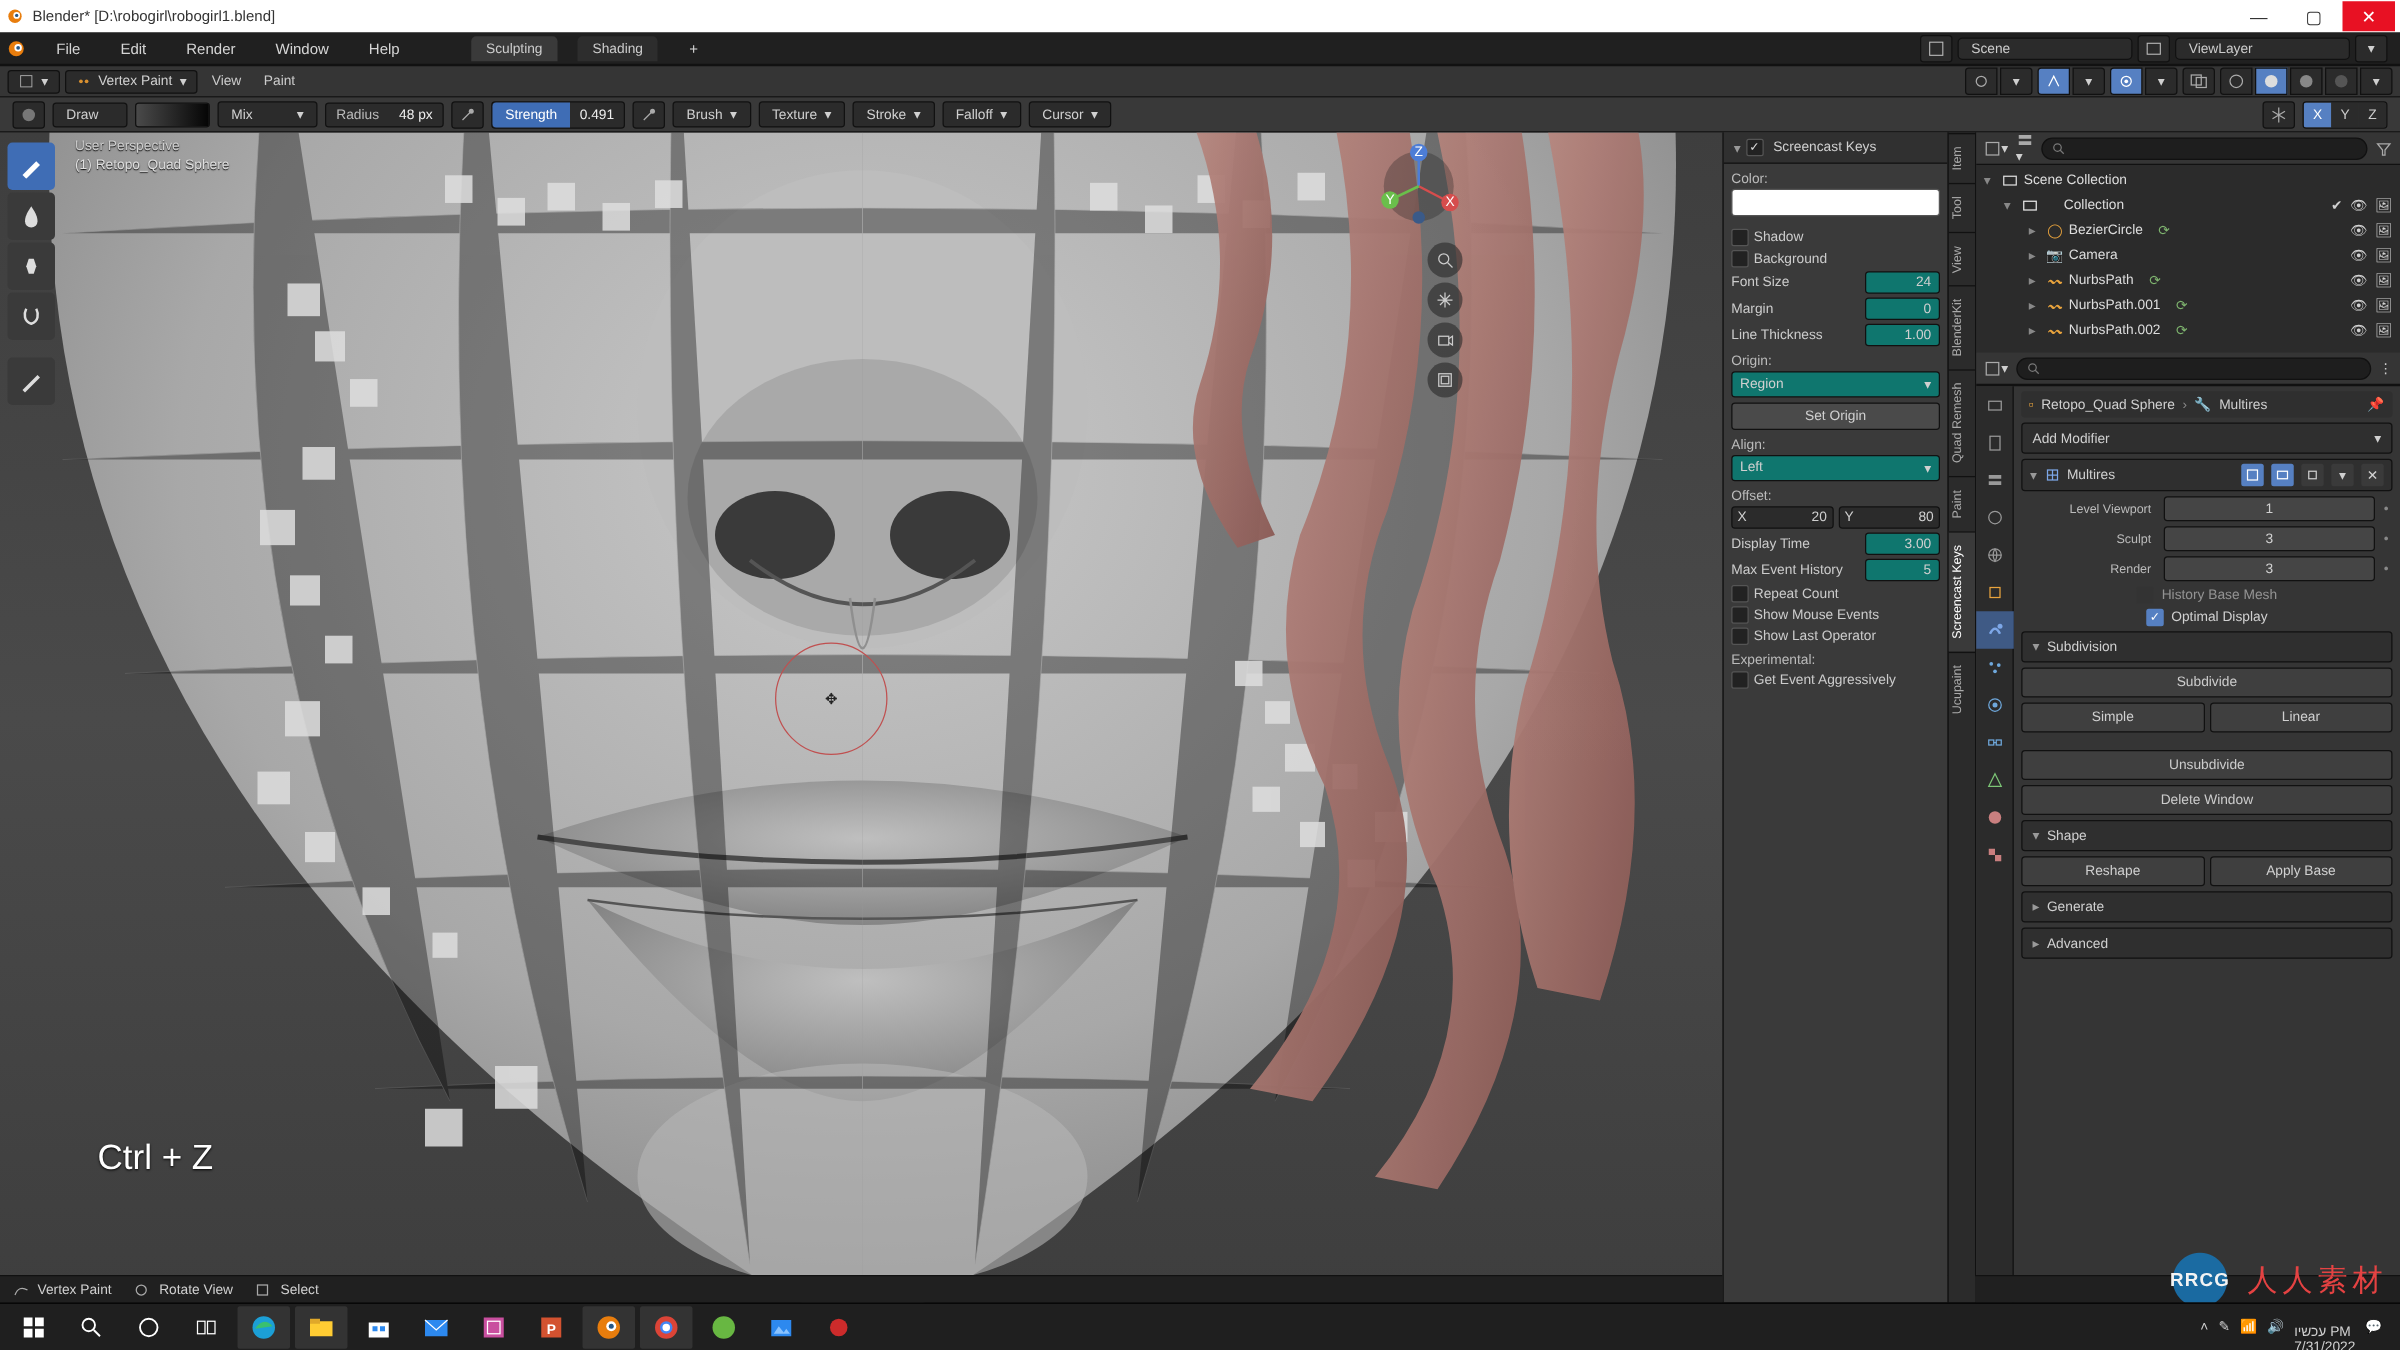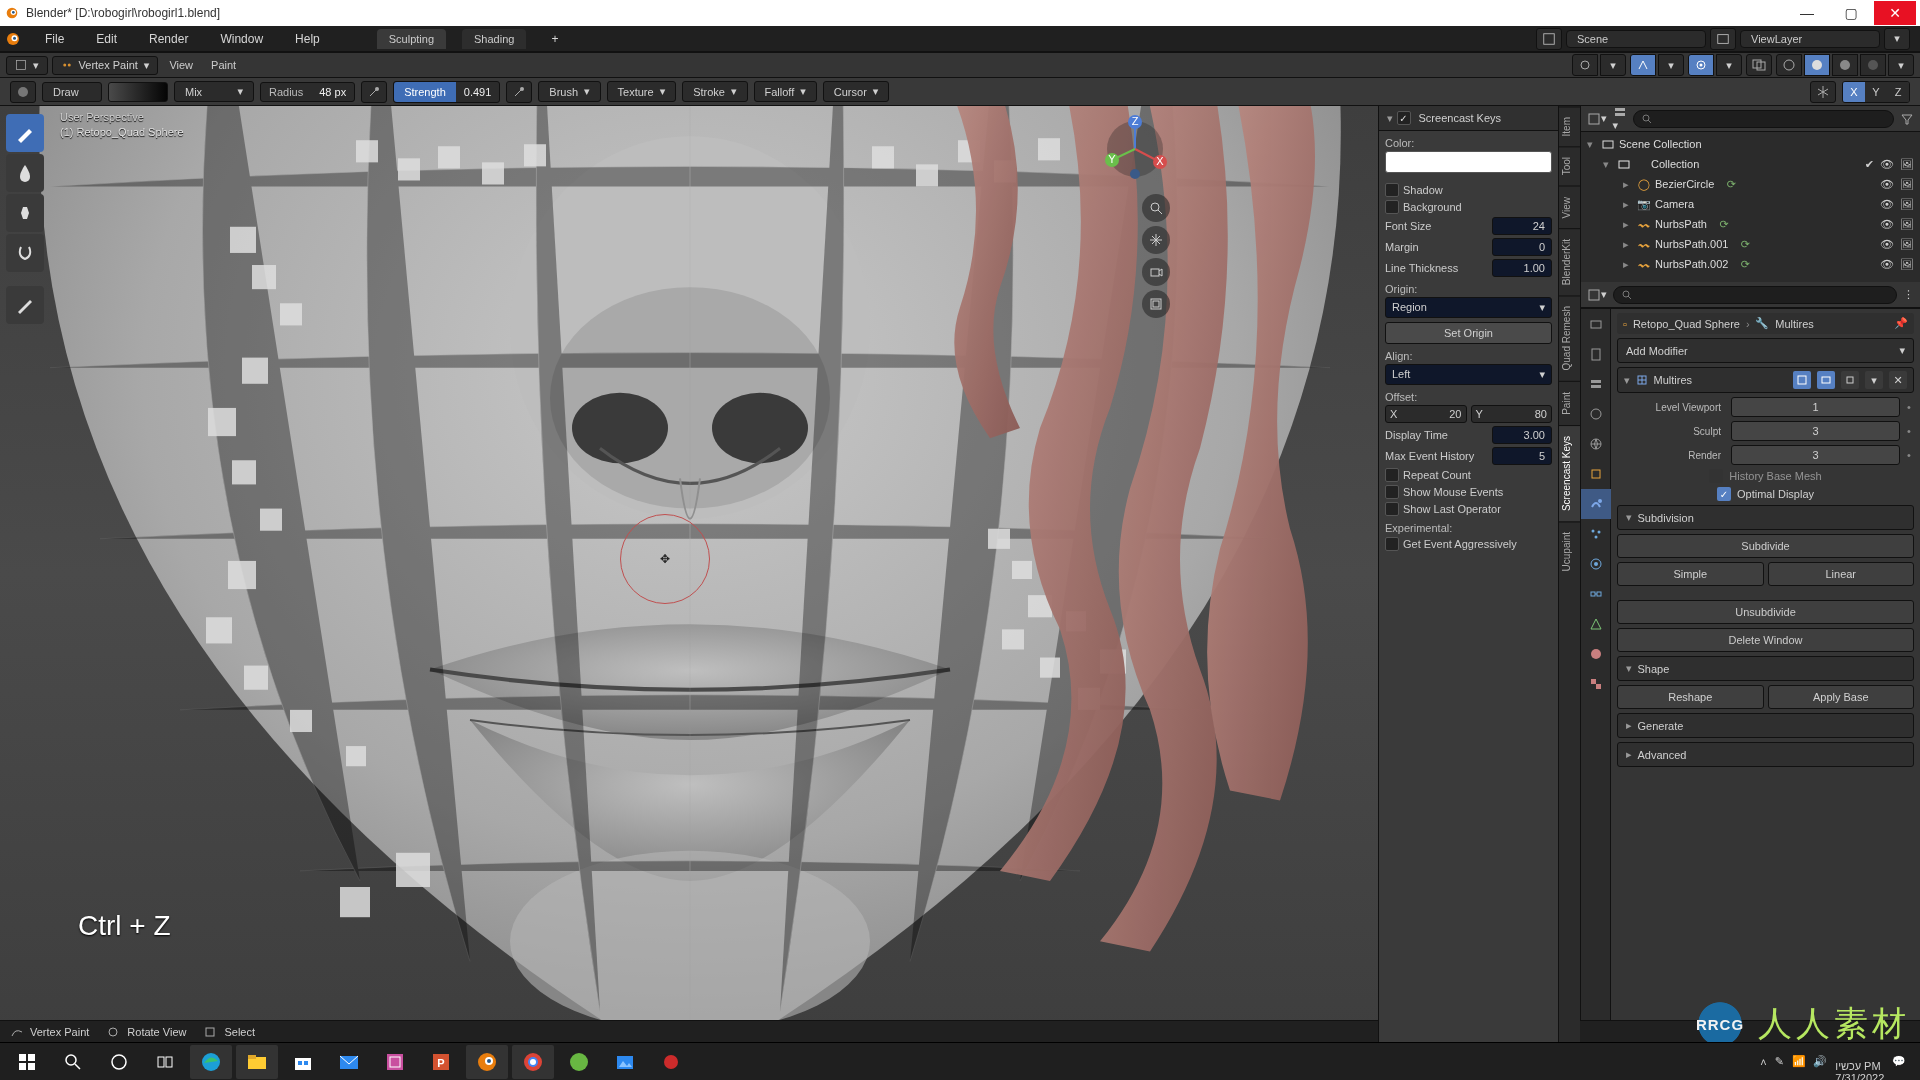--- a/index.html
+++ b/index.html
@@ -71,21 +71,21 @@
   .brush-cursor .cross{ position:absolute; left:50%; top:50%; transform:translate(-50%,-50%); color:#222; font-size:12px;}
   
   .ntabs{ position:absolute; right:0; top:0; bottom:0; width:22px; background:#2b2b2b; display:flex; flex-direction:column; border-left:1px solid #111; z-index:4;}
   .ntabs .t{ writing-mode:vertical-rl; transform:rotate(180deg); padding:10px 2px; color:#aaa; font-size:10px; border-bottom:1px solid #111;}
   .ntabs .t.active{ background:#3a3a3a; color:#fff;}
   
   .npanel{ position:absolute; right:22px; top:0; width:180px; bottom:0; background:#3a3a3a; border-left:1px solid #111; padding:4px 6px; overflow:hidden; z-index:3;}
   .npanel .row{ display:flex; align-items:center; margin:3px 0; gap:4px;}
   .npanel .row.header{ background:#303030; margin:-4px -6px 4px -6px; padding:5px 8px; border-bottom:1px solid #111;}
   .npanel .lbl{ flex:1; color:#ccc;}
-  .npanel .inp{ background:#0f172a; border:1px solid #111; border-radius:3px; padding:2px 6px; width:60px; text-align:right;}
+  .npanel .inp{ background:#0f766e; border:1px solid #111; border-radius:3px; padding:2px 6px; width:60px; text-align:right;}
   .npanel .inp.wide{ width:100%; text-align:left; padding:3px 6px;}
   .npanel .btn{ background:#4a4a4a; border:1px solid #111; border-radius:3px; padding:4px 6px; text-align:center; width:100%;}
   .npanel .chk{ width:14px; height:14px; background:#222; border:1px solid #555; border-radius:2px; display:inline-flex; align-items:center; justify-content:center; color:#ccc; font-size:10px;}
   .npanel .chk.on::after{content:"✓"; color:#ddd;}
   .npanel .colorfield{ height:22px; background:#ffffff; border:1px solid #555; border-radius:3px; width:100%; }
   .npanel .sectionlbl{ color:#bbb; margin-top:6px; margin-bottom:2px;}
   .npanel .xy{ display:flex; gap:4px;}
   .npanel .xy .cell{ flex:1; background:#2b2b2b; border:1px solid #111; border-radius:3px; padding:2px 4px; display:flex; justify-content:space-between;}
   
   .rightcol{ flex:1; display:flex; flex-direction:column; border-left:1px solid #111; background:#2b2b2b; min-width:300px;}
@@ -122,21 +122,21 @@
   .propscontent .checkline{ display:flex; align-items:center; justify-content:center; gap:6px;}
   .propscontent .checkline .cb{ width:14px; height:14px; background:#5680c2; border-radius:2px; display:flex;align-items:center;justify-content:center; color:#fff; font-size:10px;}
   .propscontent .flatbtn{ background:#3f3f3f; border:1px solid #111; border-radius:3px; padding:5px 0; text-align:center; color:#ccc;}
   
   .statusbar{ position:absolute; left:0; right:0; bottom:0; height:22px; background:#202020; display:flex; align-items:center; gap:18px; padding:0 10px; border-top:1px solid #111;}
   .statusbar .grp{ display:flex; align-items:center; gap:6px; color:#bbb;}
   
   .watermark{ position:absolute; right:10px; bottom:28px; display:flex; align-items:center; gap:10px; z-index:5; opacity:.95;}
   .watermark .ring{ width:56px; height:56px; border-radius:50%; background:radial-gradient(circle,#1a6ea8 0%,#1a6ea8 54%,transparent 56%); display:flex;align-items:center;justify-content:center;}
   .watermark .ring span{ color:#fff; font-weight:700; font-size:15px; letter-spacing:1px;}
-  .watermark .txt{ color:#bef264; font-size:34px; letter-spacing:4px;}
+  .watermark .txt{ color:#ef4444; font-size:24px; letter-spacing:4px;}
   
   .taskbar{ position:absolute; left:0; right:0; bottom:0; height:38px; background:#1f1f1f; display:flex; align-items:center; padding:0 6px; gap:4px; border-top:1px solid #000; z-index:10;}
   .taskbar .tb{ width:42px; height:34px; display:flex; align-items:center; justify-content:center; border-radius:2px;}
   .taskbar .tb.active{ background:#333;}
   .taskbar .tray{ margin-left:auto; display:flex; align-items:center; gap:8px; color:#ccc; padding-right:8px;}
   .taskbar .tray .clock{ text-align:left; line-height:12px; font-size:10px;margin-top:20px;}
   
   svg{ display:block; }
 </style>
 </head>

